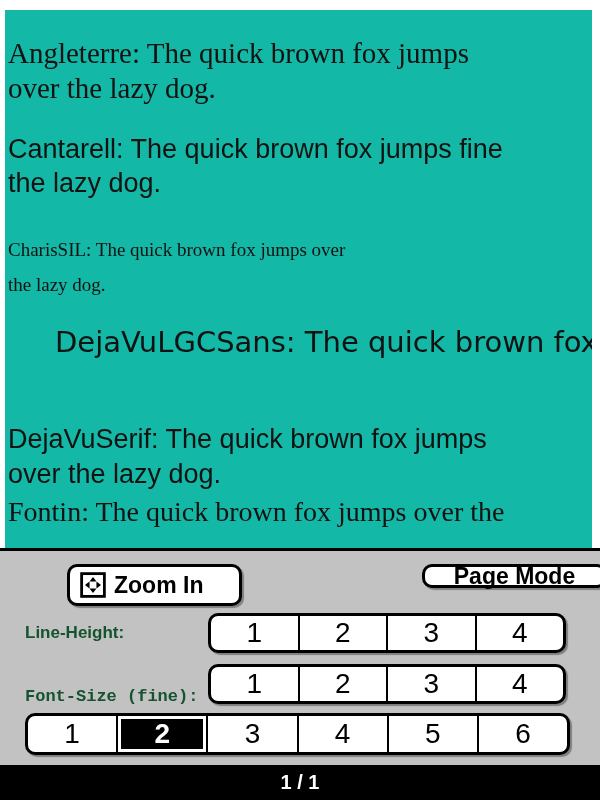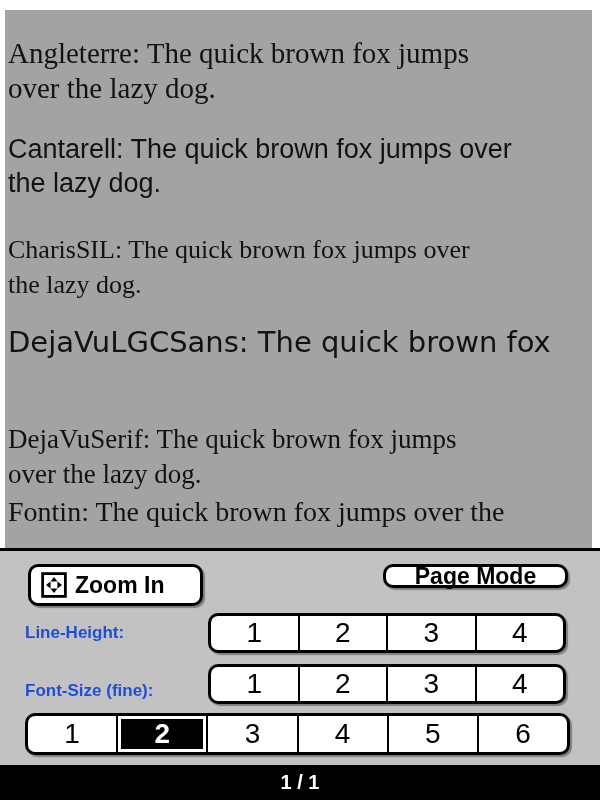--- a/index.html
+++ b/index.html
@@ -5,53 +5,53 @@
   html,body{margin:0;padding:0;}
   body{
     width:600px;height:800px;position:relative;overflow:hidden;
     background:#ffffff;
     font-family:"Liberation Sans",sans-serif;
     -webkit-font-smoothing:antialiased;
   }
   
   .content{
     position:absolute;left:5px;top:10px;width:587px;height:538px;
-    background:#a3a3a3;overflow:hidden;color:#121212;
+    background:#14b8a6;overflow:hidden;color:#121212;
   }
   .sample{position:absolute;left:3px;white-space:pre;}
   .sample .line{display:block;}
   .sample-0{top:26px; font-size:29px;line-height:35px;font-family:"Liberation Serif",serif;}
   .sample-1{top:122px;font-size:27px;line-height:34px;font-family:"Liberation Sans",sans-serif;}
-  .sample-2{top:222px;font-size:26px;line-height:35px;font-family:"Liberation Serif",serif;}
-  .sample-3{top:314px;font-size:29px;line-height:36px;font-family:"DejaVu Sans",sans-serif;}
-  .sample-4{top:412px;font-size:27px;line-height:35px;font-family:Liberation Serif, serif;}
+  .sample-2{top:222px;font-size:19px;line-height:35px;font-family:"Liberation Serif",serif;}
+  .sample-3{top:314px;font-size:29px;line-height:36px;font-family:"DejaVu Sans",sans-serif;margin-left:47px;}
+  .sample-4{top:412px;font-size:27px;line-height:35px;font-family:Liberation Sans, sans-serif;}
   .sample-5{top:484px;font-size:28px;line-height:35px;font-family:"Liberation Serif",serif;}
 
   
   .separator{position:absolute;left:0;top:548px;width:600px;height:3px;background:#000;}
   .panel{position:absolute;left:0;top:551px;width:600px;height:214px;background:#c2c2c2;}
 
   .btn{
     position:absolute;box-sizing:border-box;
     background:#ffffff;border:3px solid #000;border-radius:10px;
     box-shadow:2px 2px 1px rgba(0,0,0,0.35);
     display:flex;align-items:center;justify-content:center;gap:8px;
     font-family:"Liberation Sans",sans-serif;font-weight:bold;font-size:23px;color:#000;
-    padding:0;cursor:pointer;
+    padding:0;cursor:pointer;margin-left:39px;
   }
   .btn-zoom{left:28px;top:13px;width:175px;height:42px;justify-content:flex-start;padding-left:10px;}
   .btn-pagemode{left:383px;top:13px;width:185px;height:24px;text-align:right;}
   .icon-box{width:26px;height:26px;display:inline-flex;align-items:center;justify-content:center;}
 
   .row-label{
     position:absolute;left:25px;width:180px;height:40px;line-height:40px;
-    font-weight:bold;font-size:17px;color:#1d4ed8;
+    font-weight:bold;font-size:17px;color:#14532d;
   }
   .label-lh{top:62px;}
-  .label-fs{top:120px;}
+  .label-fs{top:126px;font-family:Liberation Mono, monospace;}
 
   .seg{
     position:absolute;box-sizing:border-box;display:flex;
     background:#fff;border:3px solid #000;border-radius:10px;
     box-shadow:2px 2px 1px rgba(0,0,0,0.35);overflow:hidden;
   }
   .seg-lh{left:208px;top:62px;width:358px;height:40px;}
   .seg-fs{left:208px;top:113px;width:358px;height:40px;}
   .seg-size{left:25px;top:162px;width:545px;height:42px;}
   .seg-cell{
@@ -70,21 +70,21 @@
     color:#fff;font-weight:bold;font-size:20px;font-family:"Liberation Sans",sans-serif;
   }
 </style>
 </head>
 <body>
 
 <div>
 
   <div class="content" id="samples">
       <div class="sample sample-0"><span class="line">Angleterre: The quick brown fox jumps</span><span class="line">over the lazy dog.</span></div>
-      <div class="sample sample-1"><span class="line">Cantarell: The quick brown fox jumps over</span><span class="line">the lazy dog.</span></div>
+      <div class="sample sample-1"><span class="line">Cantarell: The quick brown fox jumps fine</span><span class="line">the lazy dog.</span></div>
       <div class="sample sample-2"><span class="line">CharisSIL: The quick brown fox jumps over</span><span class="line">the lazy dog.</span></div>
       <div class="sample sample-3"><span class="line">DejaVuLGCSans: The quick brown fox</span></div>
       <div class="sample sample-4"><span class="line">DejaVuSerif: The quick brown fox jumps</span><span class="line">over the lazy dog.</span></div>
       <div class="sample sample-5"><span class="line">Fontin: The quick brown fox jumps over the</span></div>
     </div>
 
   <div class="separator"></div>
 
   <div class="panel">
 

